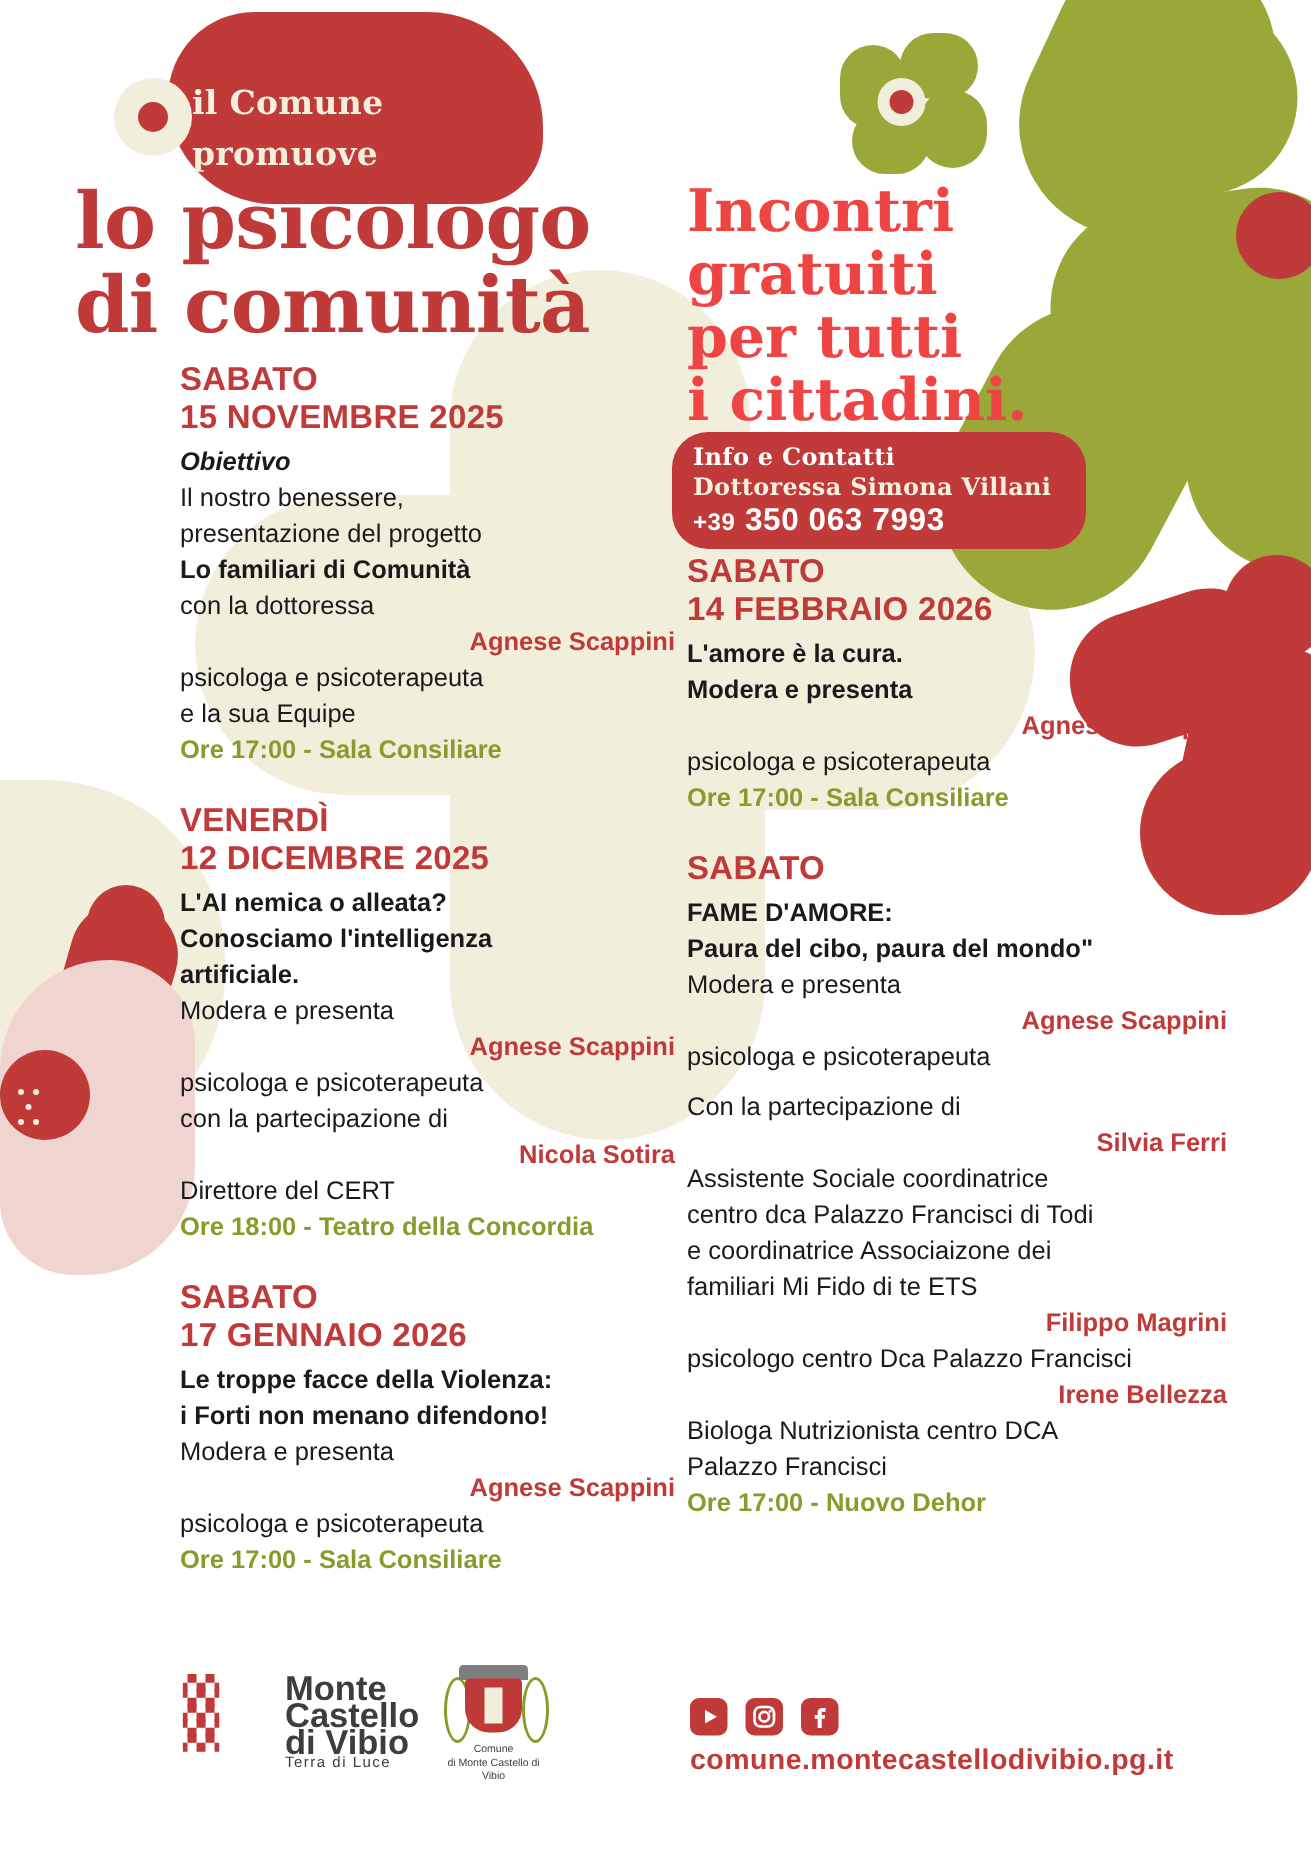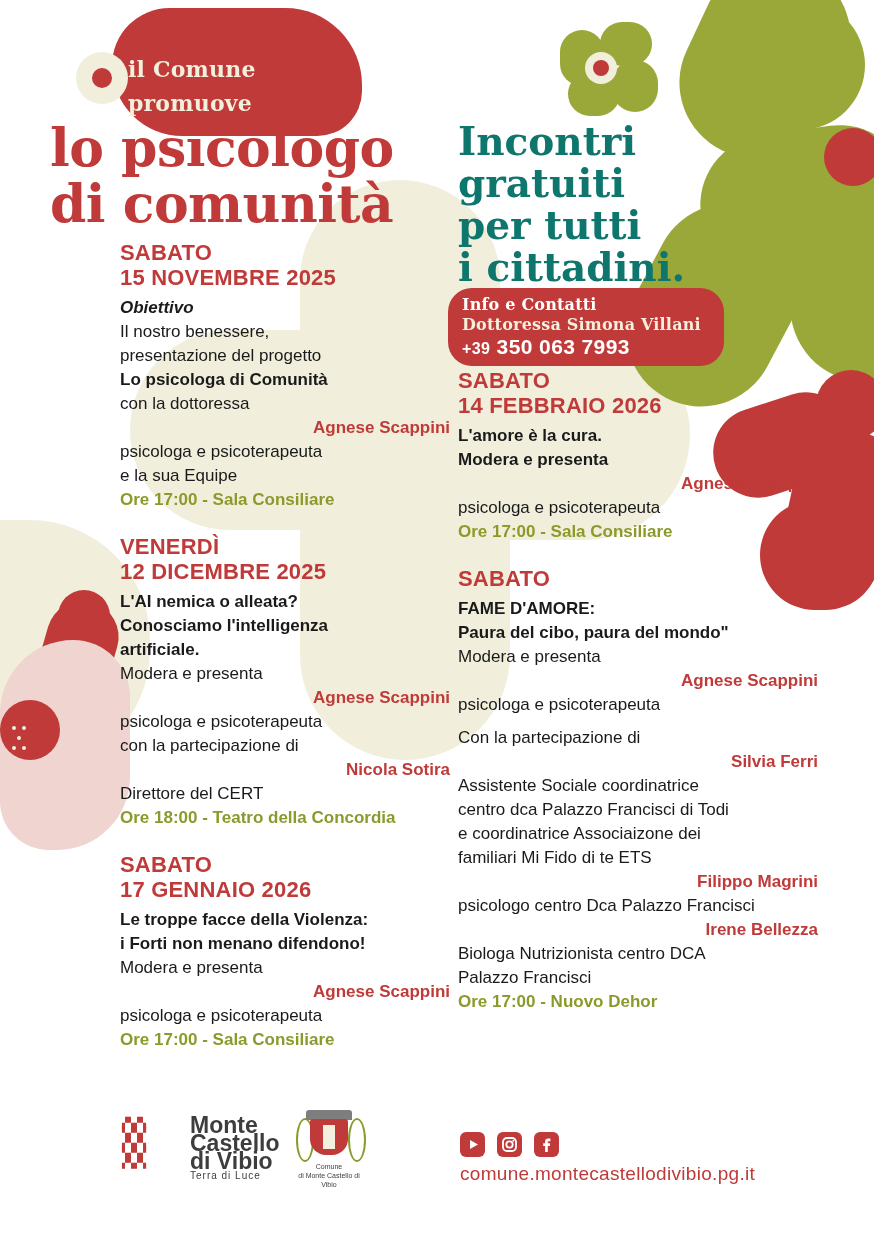--- a/index.html
+++ b/index.html
@@ -69,21 +69,21 @@
     font-size: 52px;
     line-height: 56px;
     letter-spacing: -0.5px;
     z-index: 6;
   }
   .subtitle-right {
     position: absolute;
     left: 458px;
     top: 120px;
     width: 300px;
-    color: #0f766e;
+    color: #ef4444;
     font-family: "DejaVu Serif", "Liberation Serif", serif;
     font-weight: bold;
     font-size: 39px;
     line-height: 42px;
     z-index: 6;
   }
 
   .info-box {
     position: absolute;
     left: 448px;
@@ -261,21 +261,21 @@
     border-radius: 6px;
     background: #bf3a38;
     position: relative;
   }
   .sicon svg { position: absolute; left: 0; top: 0; }
   .website {
     position: absolute;
     left: 460px;
     top: 1163px;
     color: #bf3a38;
-    font-weight: normal;
+    font-weight: bold;
     font-size: 19px;
     letter-spacing: 0.3px;
   }
 </style>
 </head>
 <body>
 
 <div id="poster">
 
   <div class="deco" style="left:0;top:0;width:874px;height:1240px;">
@@ -352,21 +352,21 @@
 
   <div class="col col-left" id="col-left">
       <div class="ev">
         <div class="date">
           <div>SABATO</div>
           <div>15 NOVEMBRE 2025</div>
         </div>
         <div class="line italic">Obiettivo</div>
         <div class="line ">Il nostro benessere,</div>
         <div class="line ">presentazione del progetto</div>
-        <div class="line bold">Lo psicologa di Comunità</div>
+        <div class="line bold">Lo familiari di Comunità</div>
         <div class="line ">con la dottoressa</div>
         <div class="line name">Agnese Scappini</div>
         <div class="line ">psicologa e psicoterapeuta</div>
         <div class="line ">e la sua Equipe</div>
         <div class="line time">Ore 17:00 - Sala Consiliare</div>
       </div>
       <div class="ev">
         <div class="date">
           <div>VENERDÌ</div>
           <div>12 DICEMBRE 2025</div>

